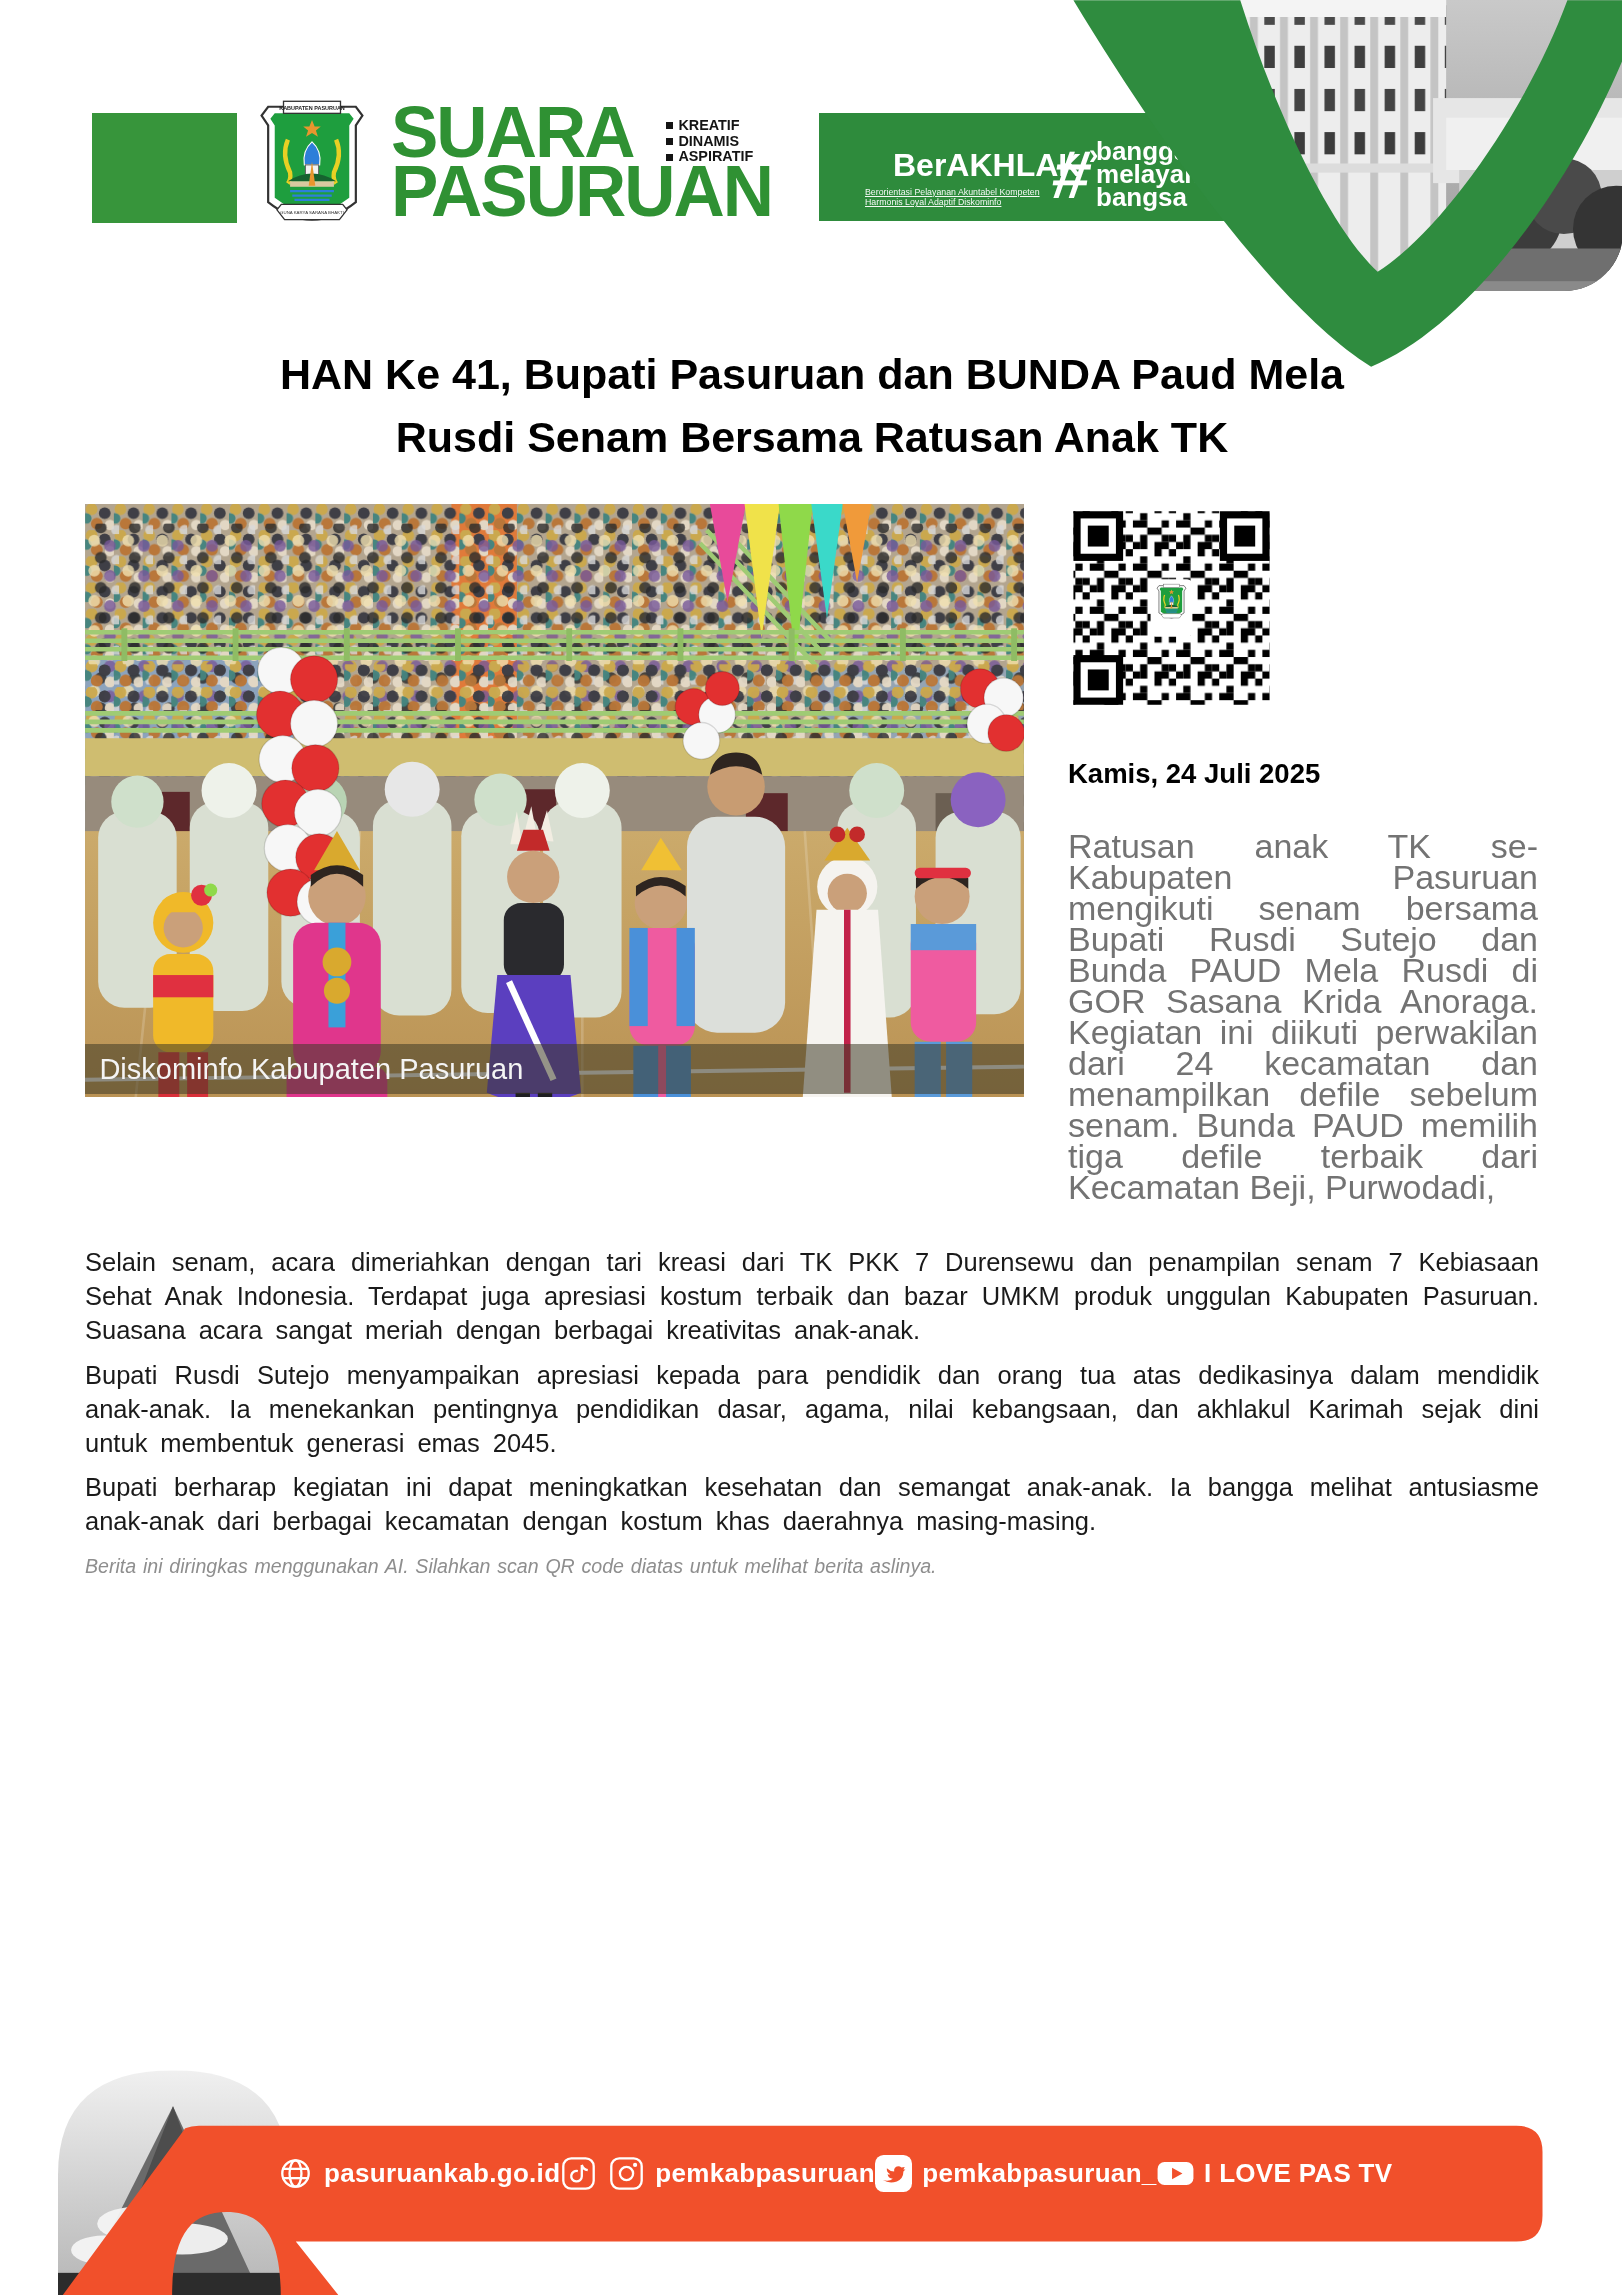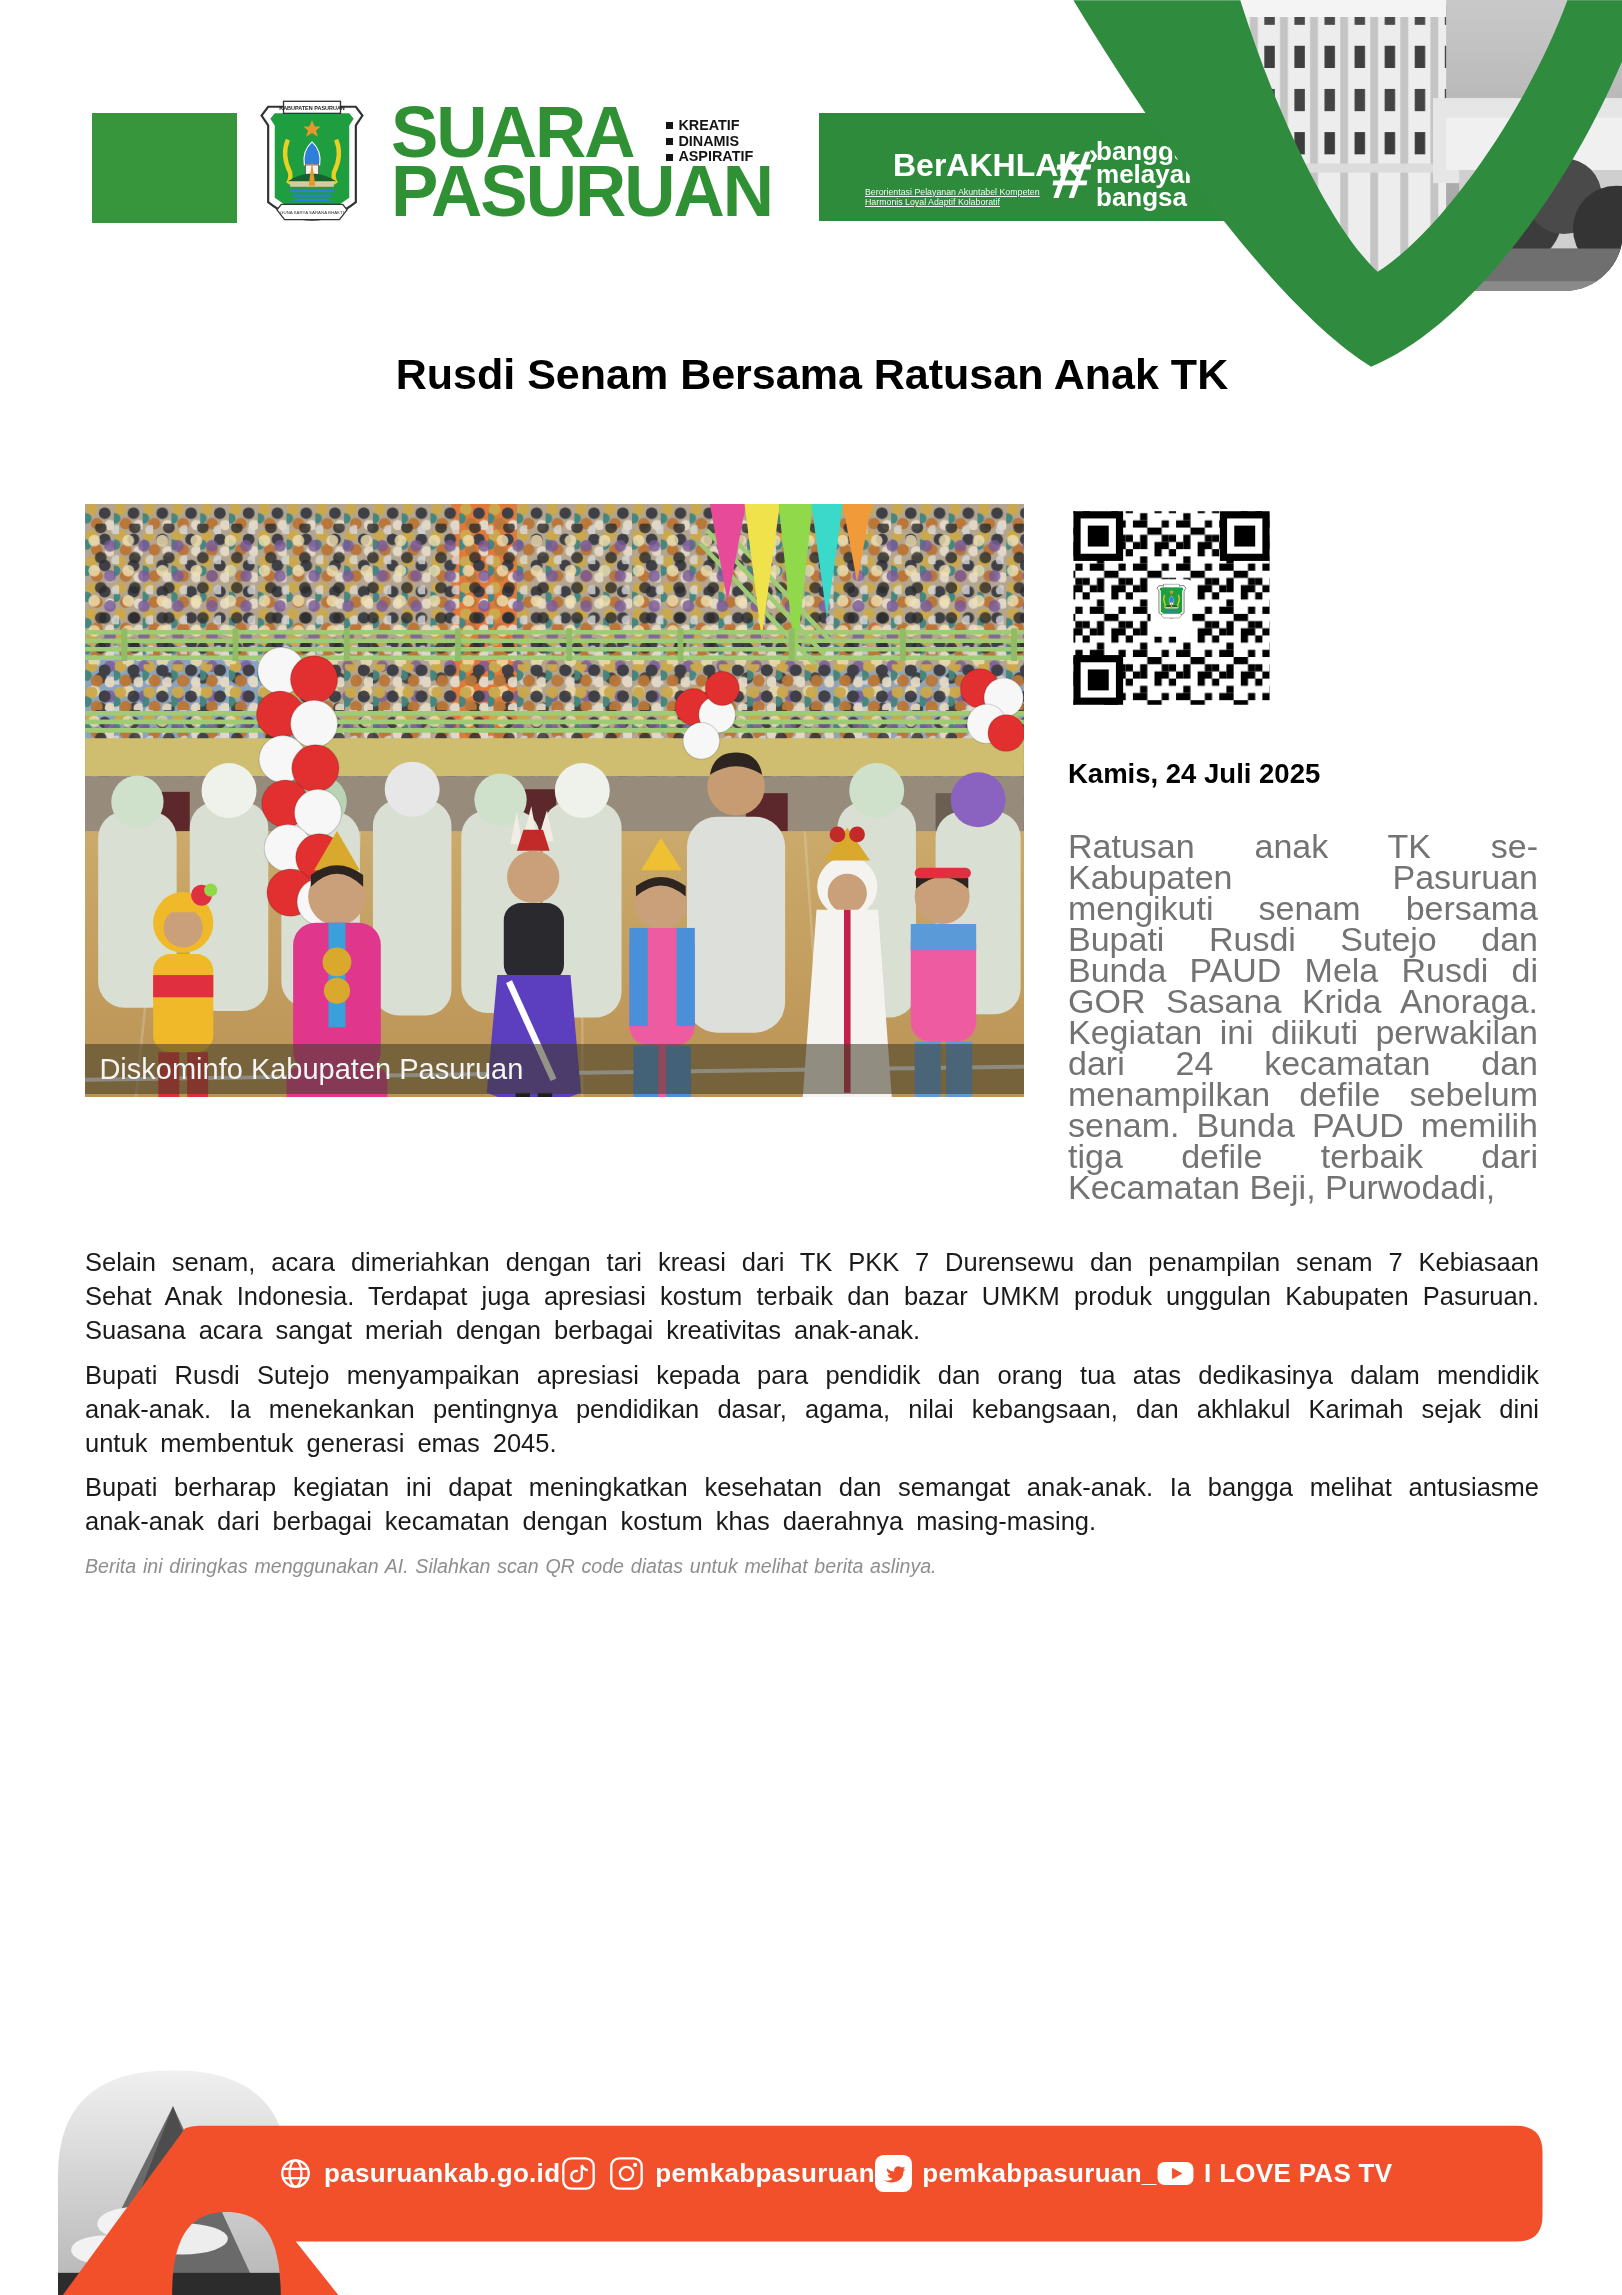--- a/index.html
+++ b/index.html
@@ -103,21 +103,21 @@
     </div>
 
     <div class="green-band">
       <div class="berakhlak">
         <div class="t" style="position:relative;display:inline-block;margin-left:28px;">
           <span>BerAKHLAK</span>
           <span class="arrow">›</span>
         </div>
         <div class="s">
           <div>Berorientasi Pelayanan Akuntabel Kompeten</div>
-          <div>Harmonis Loyal Adaptif Kolaboratif</div>
+          <div>Harmonis Loyal Adaptif Diskominfo</div>
         </div>
       </div>
       <div class="hashtag">
         <span class="hash">#</span>
         <span class="words">
           <div>bangga</div>
           <div>melayani</div>
           <div>bangsa</div>
         </span>
       </div>
@@ -153,20 +153,21 @@
         <rect x="0" y="430" width="600" height="15" fill="#8a8a8a"></rect>
       </svg>
     </div>
 
     <svg class="swoosh" viewBox="0 0 940 580">
       <path d="M100,0 L355,0 C420,205 505,360 565,415 C660,355 790,175 855,0 L940,0 L940,90 C845,315 690,505 555,560 C410,470 230,215 100,0 Z" fill="#2F8C3F"></path>
     </svg>
   </div>
 
   <div class="headline">
+    <div>HAN Ke 41, Bupati Pasuruan dan BUNDA Paud Mela</div>
     <div>Rusdi Senam Bersama Ratusan Anak TK</div>
   </div>
 
   <div class="photo">
     <svg width="939" height="702" viewBox="0 0 1435 1073">
       <defs>
         <pattern id="crowd1" width="44" height="40" patternUnits="userSpaceOnUse">
           <circle cx="10" cy="8" r="9" fill="#caa84e"></circle>
             <circle cx="30" cy="14" r="9" fill="#3f3f46"></circle>
           <circle cx="18" cy="30" r="9" fill="#b9773a"></circle>

